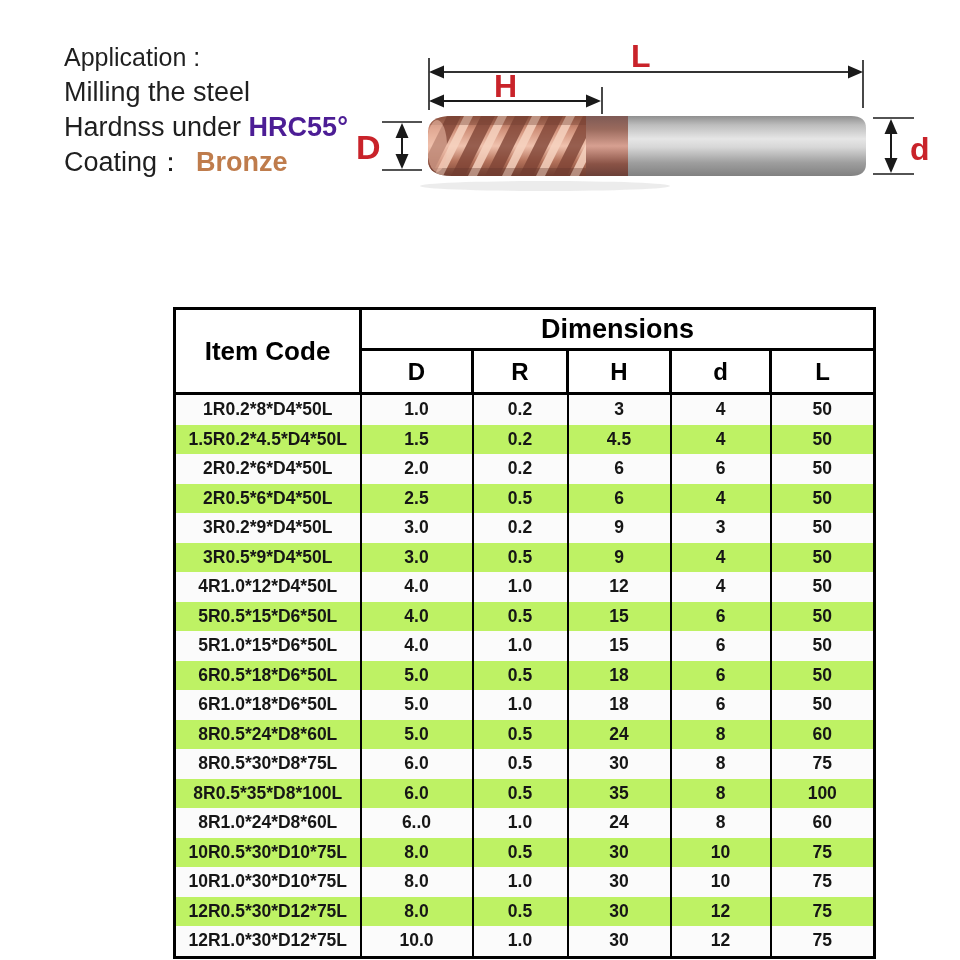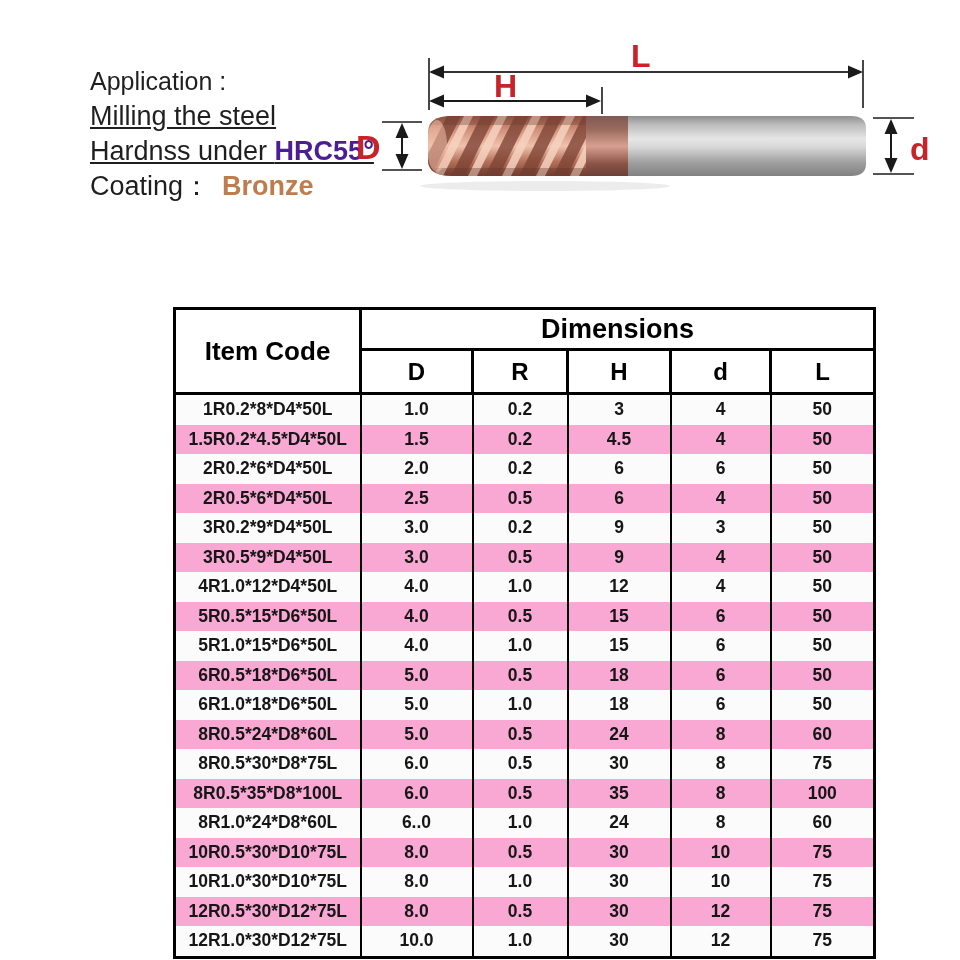--- a/index.html
+++ b/index.html
@@ -1,43 +1,43 @@
 <!DOCTYPE html>
 <html><head>
 <meta charset="utf-8">
 <style>
   html,body{margin:0;padding:0;}
   body{width:960px;height:960px;background:#ffffff;font-family:"Liberation Sans","DejaVu Sans",sans-serif;}
   .sheet{position:relative;width:960px;height:960px;background:#ffffff;overflow:hidden;}
 
   
-  .app-info{position:absolute;left:90px;top:40px;color:#1f1f1f;margin-top:24px;}
+  .app-info{position:absolute;left:64px;top:40px;color:#1f1f1f;}
   .app-line{line-height:35px;white-space:nowrap;}
   .l1{font-size:25px;}
-  .l2,.l3{font-size:27px;text-decoration:underline;}
+  .l2,.l3{font-size:27px;}
   .l4{font-size:27px;}
   .hl-red{color:#4c1d95;font-weight:bold;}
   .hl-bronze{color:#bf7c4c;font-weight:bold;margin-left:12px;}
 
   
   .diagram-svg{position:absolute;left:340px;top:25px;}
   .dim-label{font-family:"Liberation Sans","DejaVu Sans",sans-serif;font-weight:bold;}
 
   
   .spec-table-wrap{position:absolute;left:133px;top:307px;padding-left:40px;}
   table.spec{border-collapse:collapse;table-layout:fixed;width:700px;border:3px solid #000;background:#fff;}
   table.spec th{border:3px solid #000;padding:0;color:#000;font-weight:bold;text-align:center;vertical-align:middle;background:#fff;}
   th.h-item{font-size:26px;}
   th.h-dims{font-size:27px;height:38px;}
   tr.subhead th{font-size:24px;height:41px;}
   table.spec tbody td{height:29.5px;padding:0;text-align:center;vertical-align:middle;
       font-size:17.5px;font-weight:600;color:#161616;border-left:2px solid #000;}
   table.spec tbody td:first-child{border-left:none;}
   tbody tr.odd{background:#fbfbfb;}
-  tbody tr.even{background:#f9a8d4;}
+  tbody tr.even{background:#bef264;}
 </style>
 </head>
 <body>
 
 <div class="sheet">
 
   <div class="app-info">
     <div class="app-line l1">Application :</div>
     <div class="app-line l2">Milling the steel</div>
     <div class="app-line l3"><span>Hardnss under </span><span class="hl-red">HRC55°</span></div>

